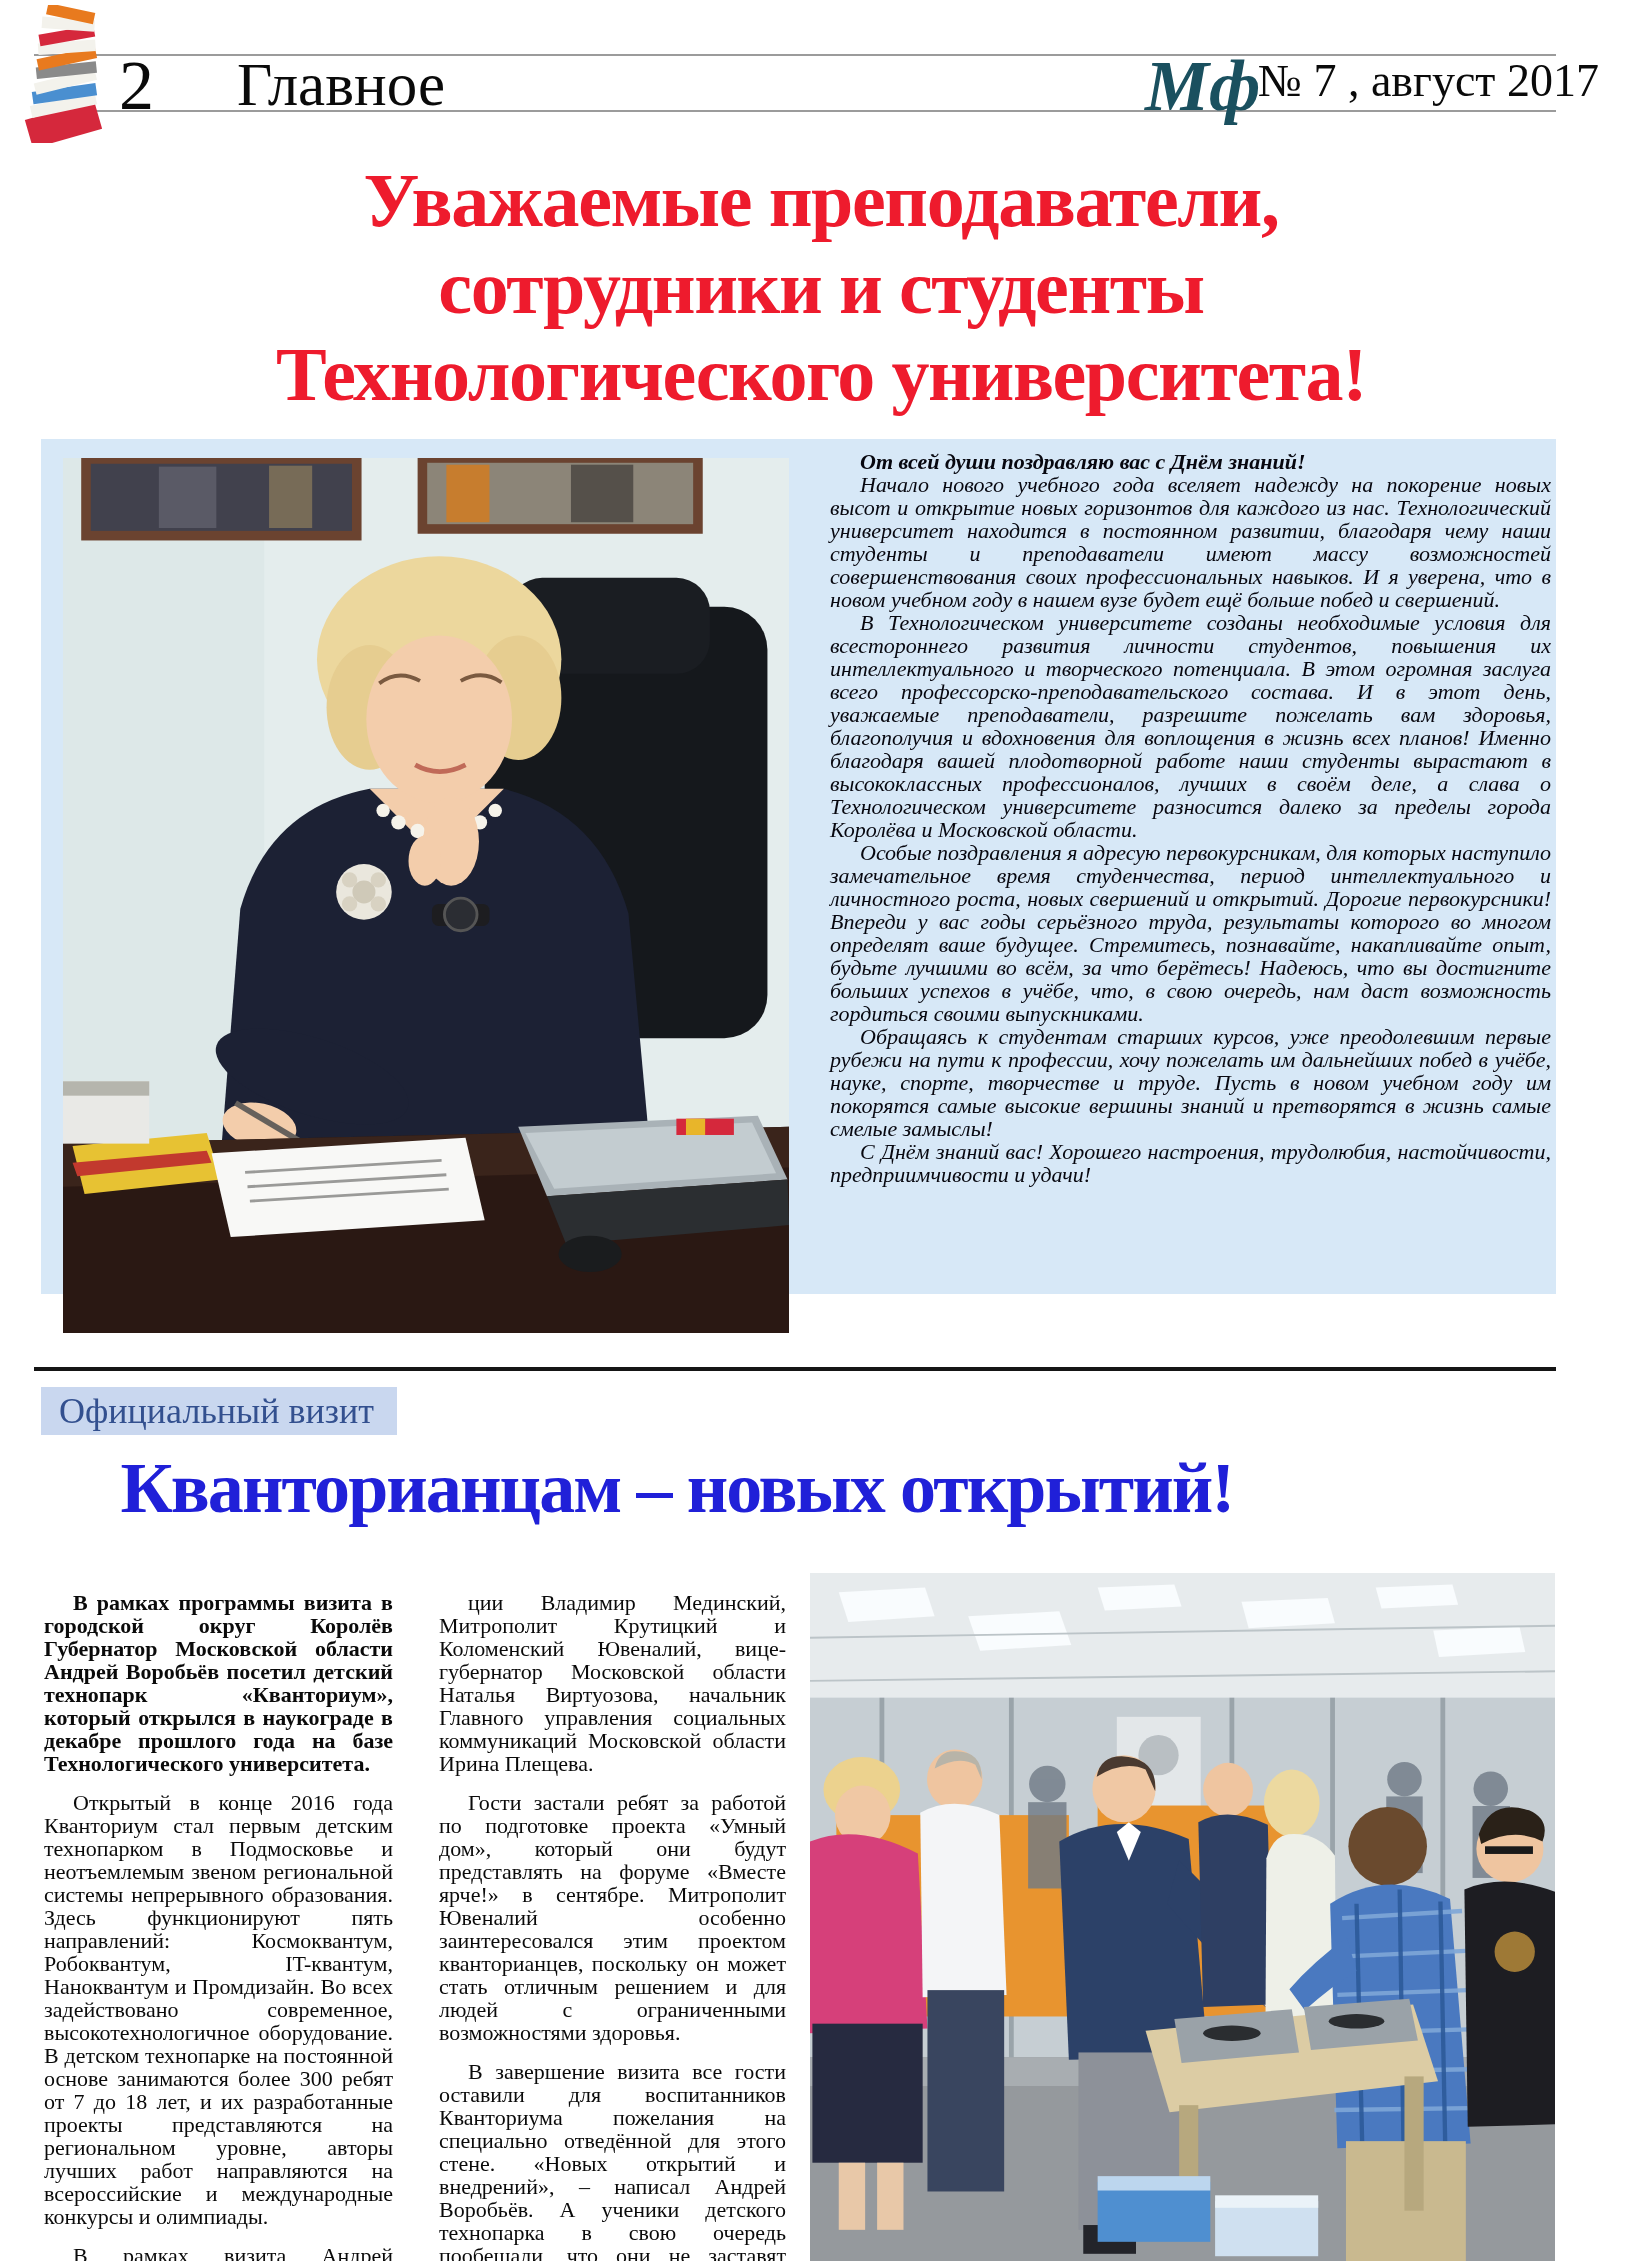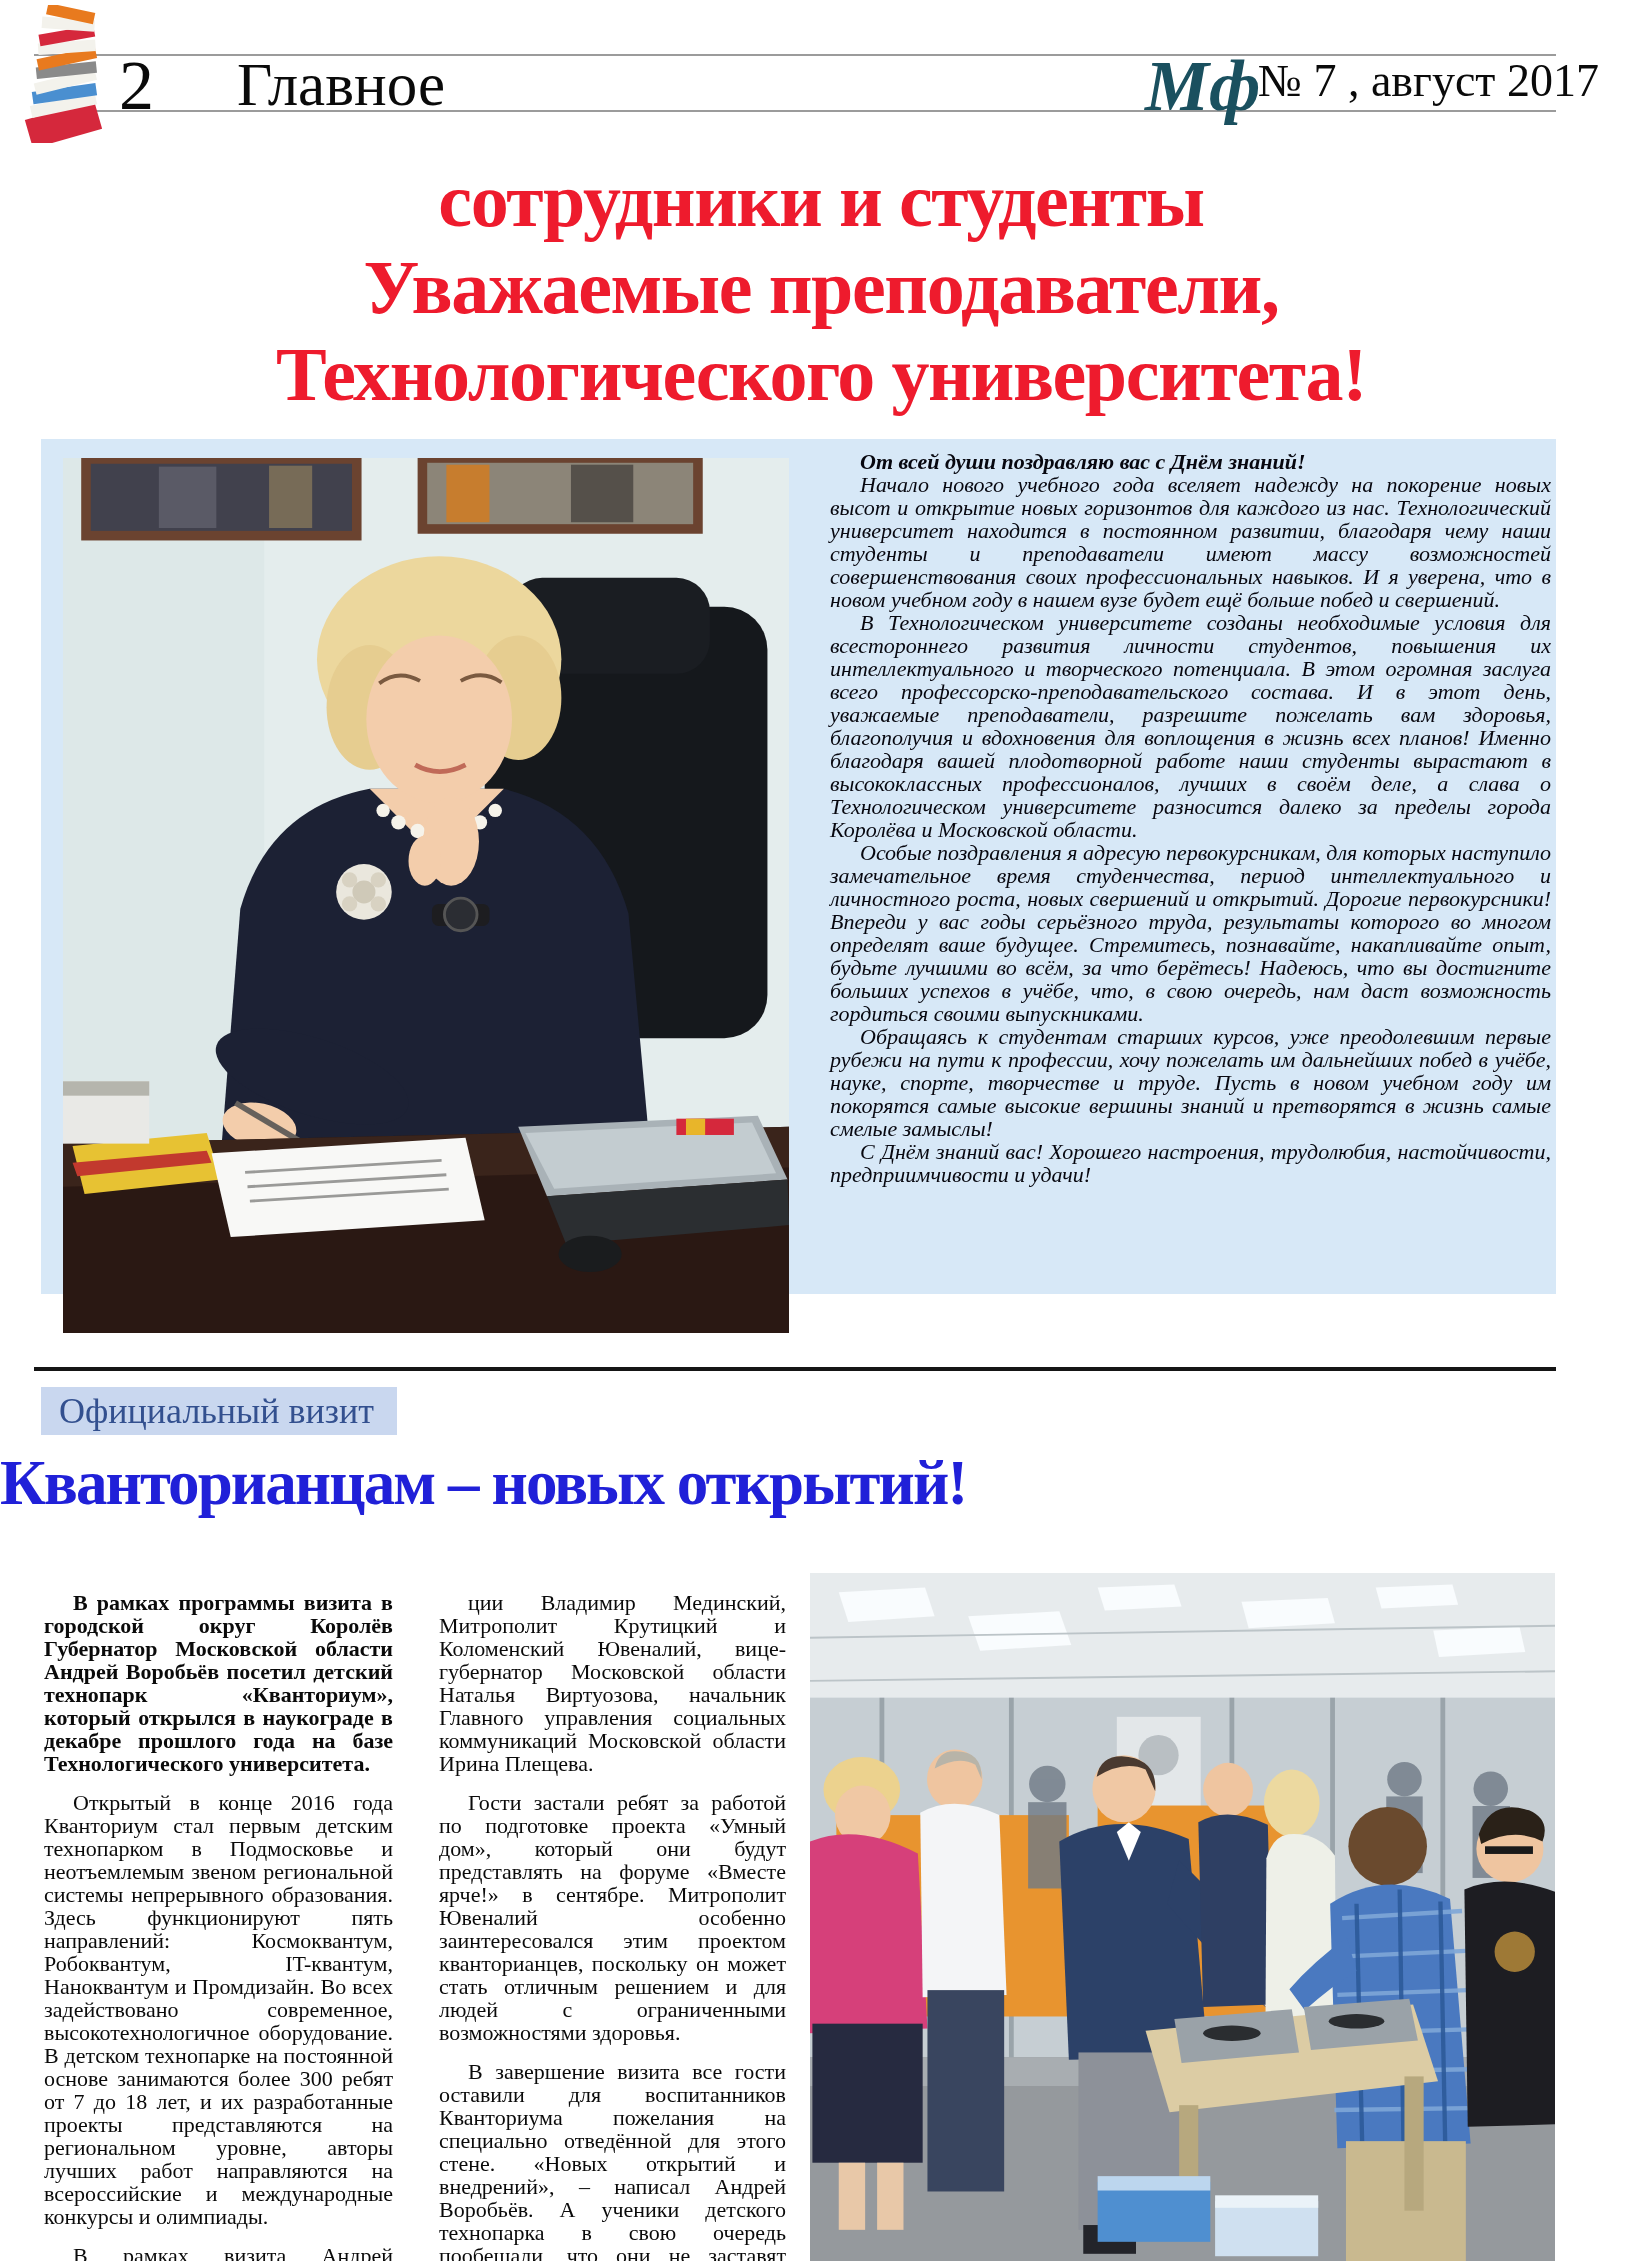--- a/index.html
+++ b/index.html
@@ -28,22 +28,22 @@
     font-style:italic;font-size:22px;line-height:23px;text-align:justify;color:#07070f;}
   .letter-text p{margin:0;text-indent:30px;}
   .letter-lead{font-weight:bold;}
   .signature{margin-top:44px;text-align:right;padding-right:14.4px;font-weight:bold;font-style:italic;
     font-size:22.5px;line-height:29px;color:#07070f;}
   
   .section-divider{position:absolute;left:34px;top:1367px;width:1522px;height:4.3px;background:#151515;}
   
   .kicker{position:absolute;left:41px;top:1387px;width:356px;height:48px;background:#c9d7ef;}
   .kicker span{display:block;padding-left:18px;line-height:49px;font-size:36px;color:#33508f;}
-  .visit-headline{position:absolute;left:0;top:1449px;width:1354px;
-    color:#2020d8;font-weight:bold;font-size:63px;line-height:1.1;letter-spacing:-1.9px;}
+  .visit-headline{position:absolute;left:0;top:1449px;width:1354px;text-align:center;
+    color:#2020d8;font-weight:bold;font-size:72px;line-height:1.1;letter-spacing:-1.9px;}
   .col{position:absolute;top:1575px;font-size:22px;line-height:23px;text-align:justify;color:#0a0a0a;}
   .col p{margin:16px;text-indent:29px;}
   .col p + p{margin-top:7.7px;}
   .col1{left:28px;width:381px;}
   .col2{left:423px;width:379px;}
   .col-lead{font-weight:bold;}
   .byline{margin-top:71px;text-align:center;font-weight:bold;font-size:23px;line-height:29px;}
   .byline div{text-indent:0;}
   .visit-photo{position:absolute;left:810px;top:1573px;width:745px;height:688px;}
 </style>
@@ -69,22 +69,22 @@
     </g>
   </svg>
 </div>
 
 <div class="page-number">2</div>
 <div class="section-title">Главное</div>
 <div class="mf-logo">Мф</div>
 <div class="issue-info">№ 7 , август 2017</div>
 
 <div class="main-headline">
+  <div>Уважаемые преподаватели,</div>
   <div>сотрудники и студенты</div>
-  <div>Уважаемые преподаватели,</div>
   <div>Технологического университета!</div>
 </div>
 
 <div class="letter-panel">
 
   <div class="rector-photo" aria-label="Ректор Технологического университета Т.Е. Старцева за рабочим столом подписывает документы">
     <svg width="726" height="875" viewBox="0 0 1515 1825" preserveAspectRatio="none">
       <rect x="0" y="0" width="1515" height="1825" fill="#e4eded"></rect>
       <rect x="0" y="0" width="420" height="1825" fill="#dde8e8"></rect>
 

